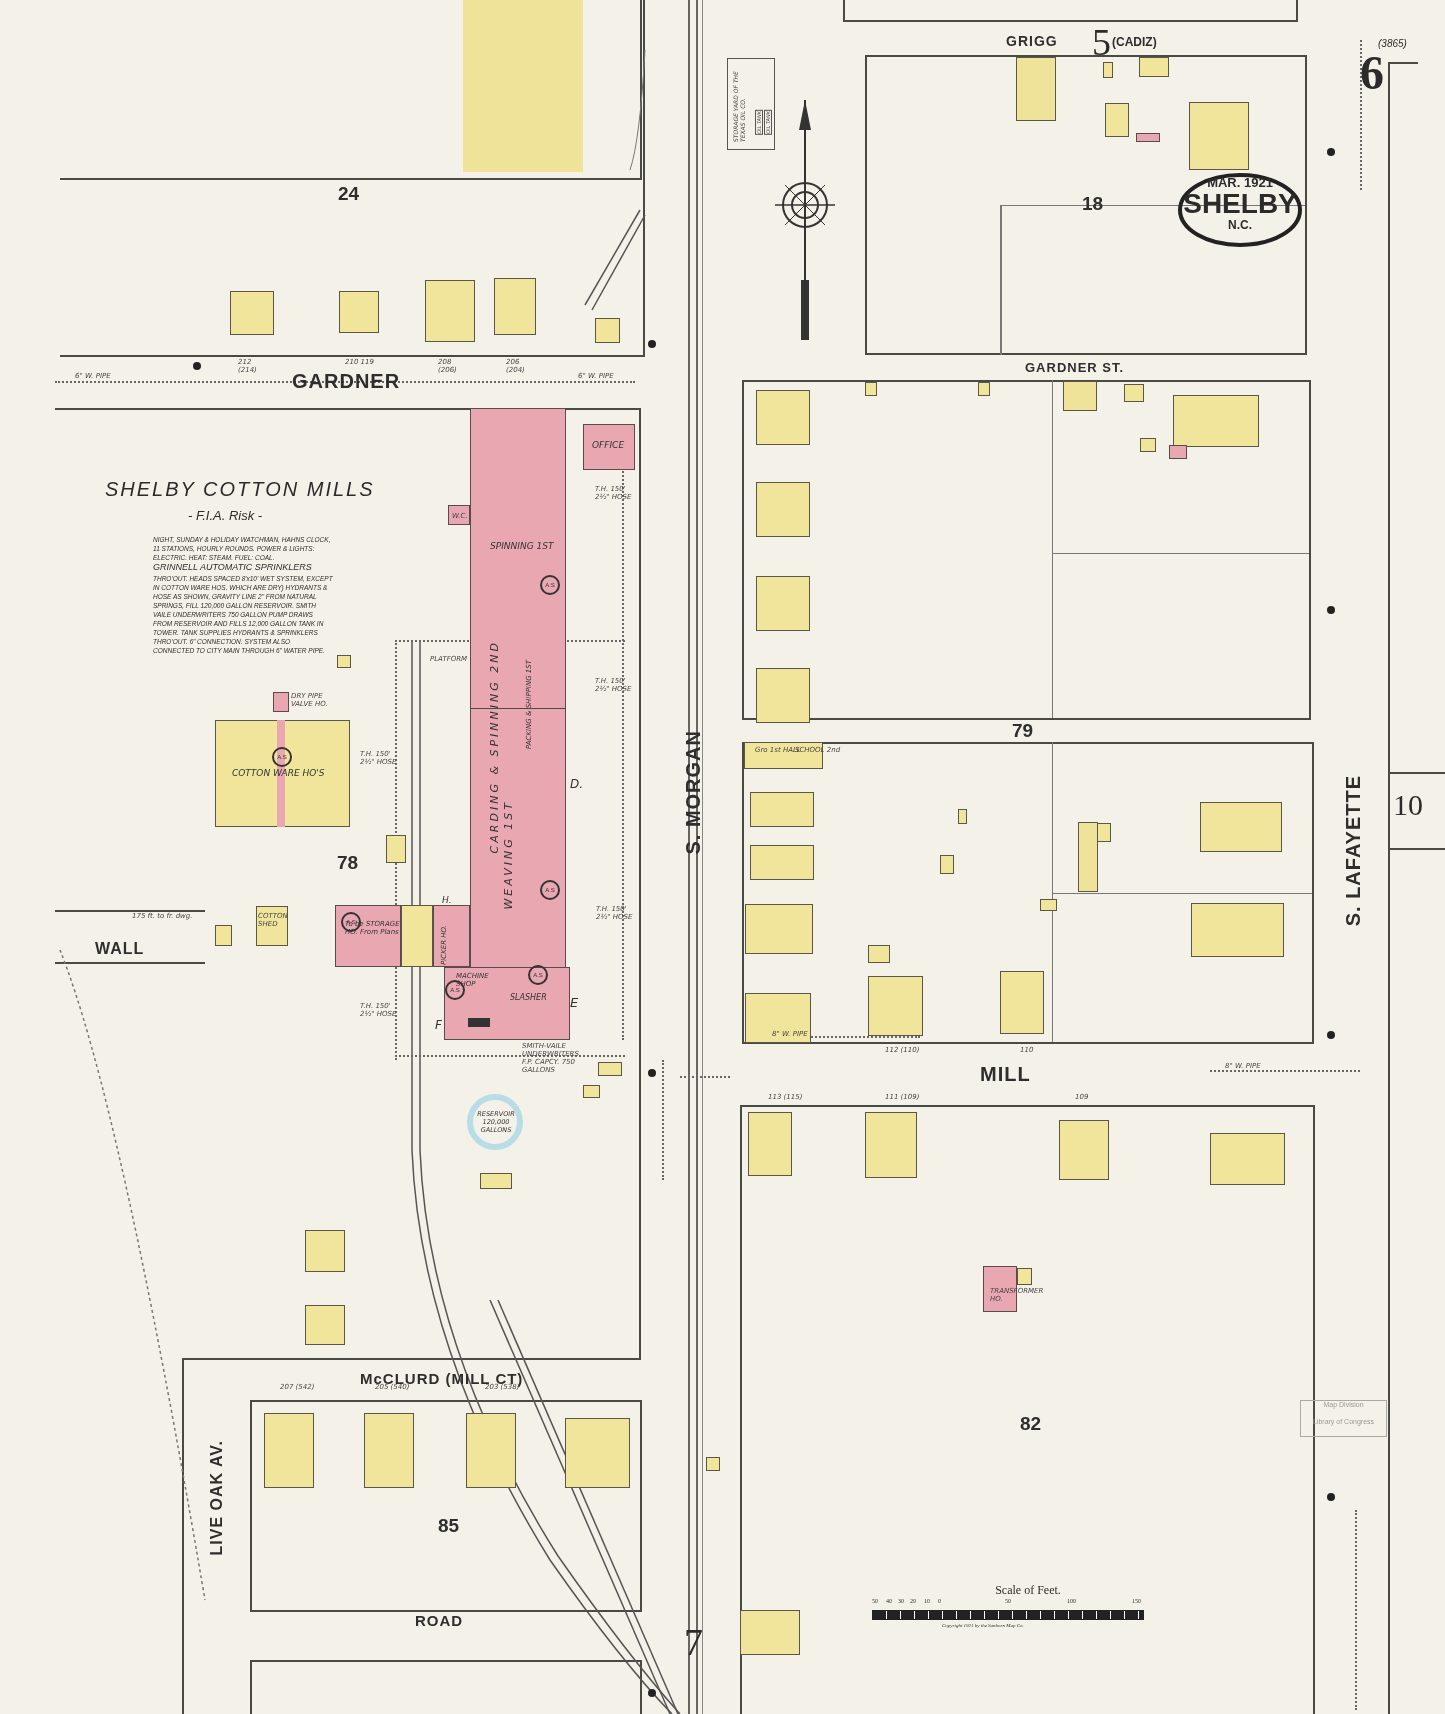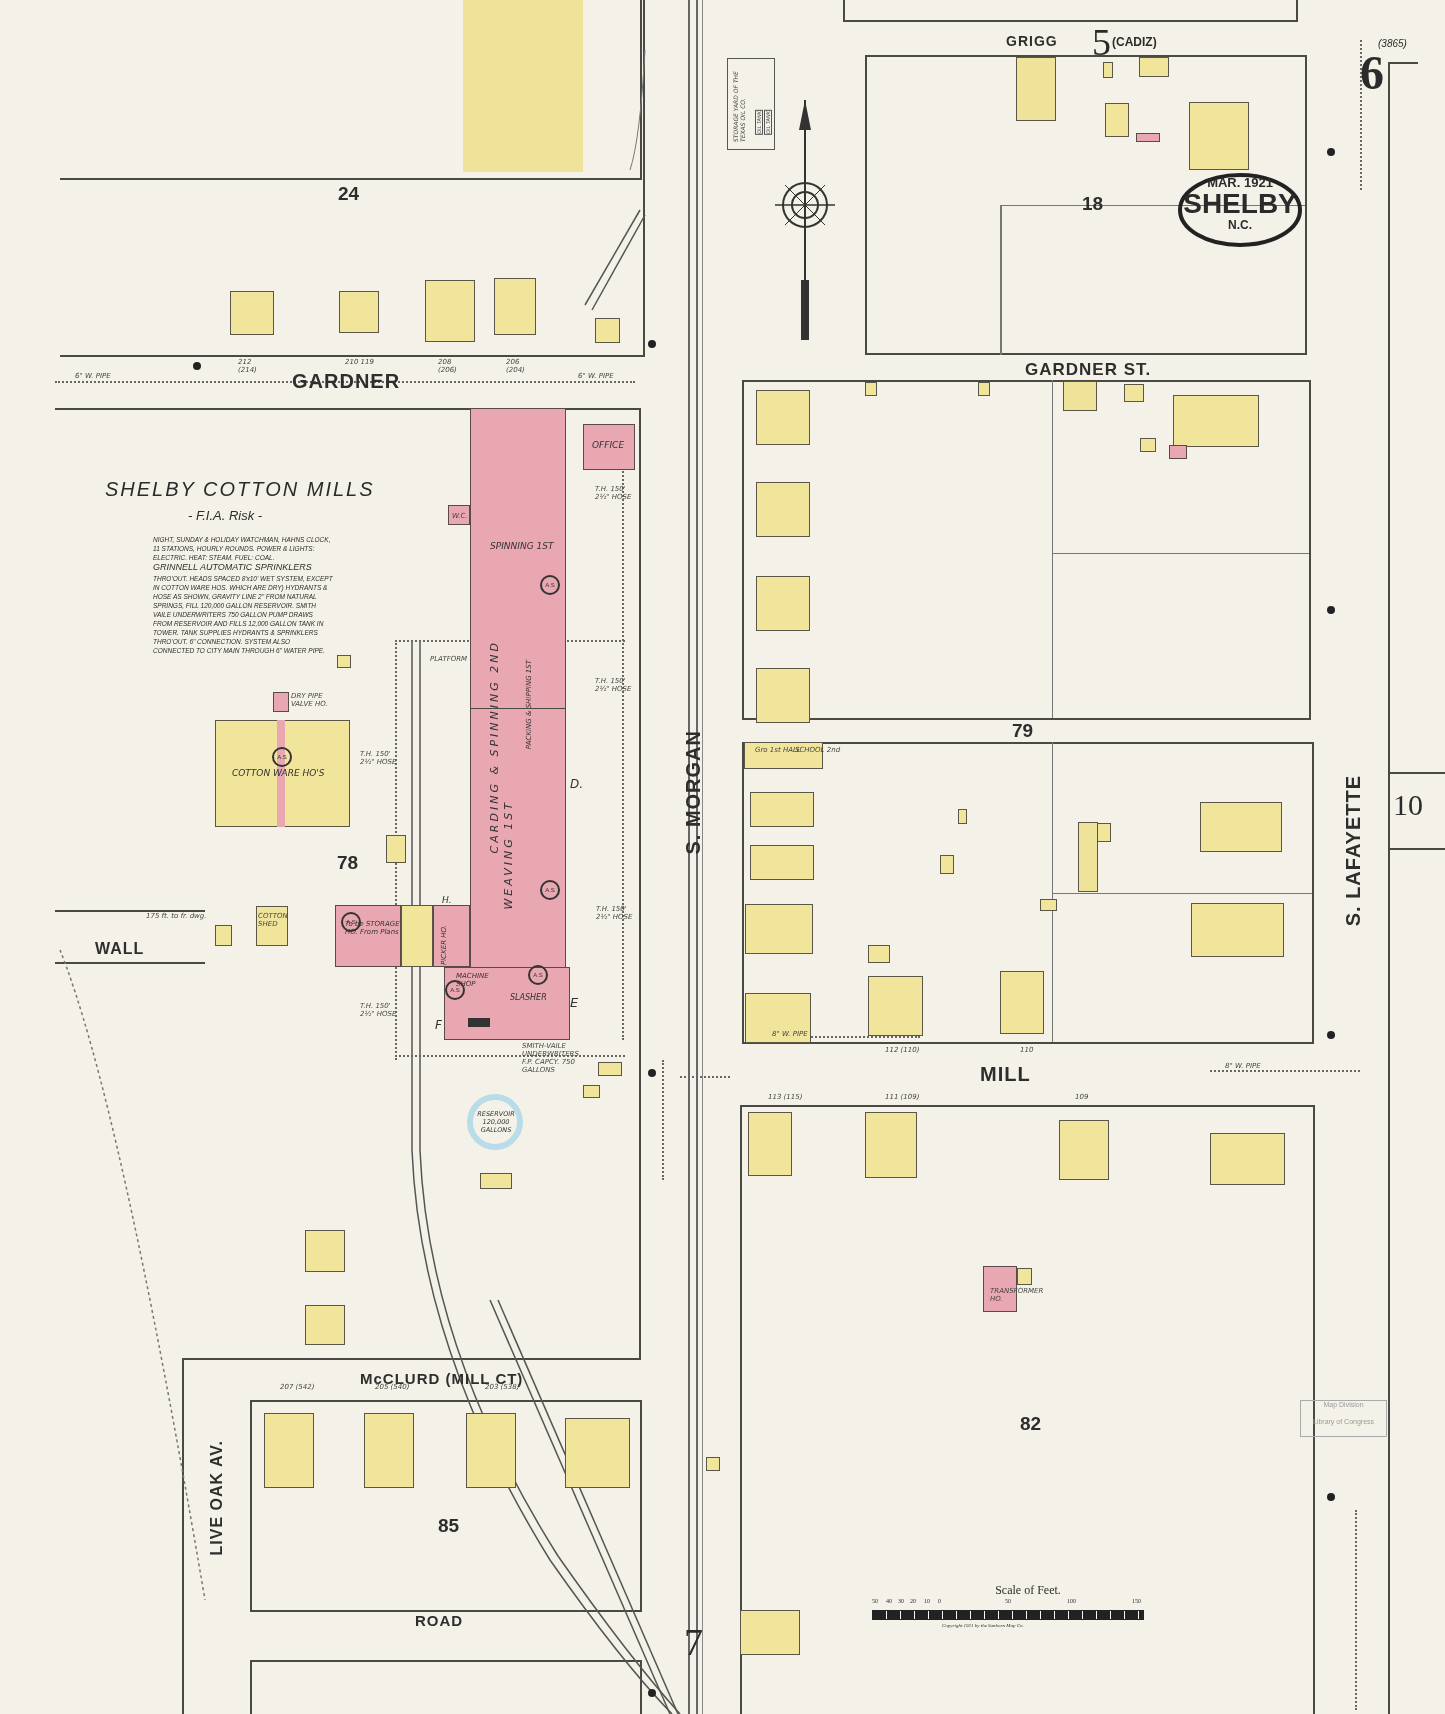--- a/index.html
+++ b/index.html
@@ -129,21 +129,21 @@
 <div class="abs" style="left:684px;top:1620px;font-family:'Liberation Serif',serif;font-size:38px;">7</div>
 
 <div class="abs" style="left:1180px;top:175px;width:120px;text-align:center;">
   <div style="font-size:13px;font-weight:bold;">MAR. 1921</div>
   <div style="font-size:28px;font-weight:bold;line-height:28px;">SHELBY</div>
   <div style="font-size:12px;font-weight:bold;">N.C.</div>
 </div>
 
 <div class="street" style="left:1006px;top:33px;font-size:14px;">GRIGG</div>
 <div class="street" style="left:292px;top:370px;">GARDNER</div>
-<div class="street" style="left:1025px;top:360px;font-size:17px;">GARDNER ST.</div>
+<div class="street" style="left:1025px;top:360px;font-size:13px;">GARDNER ST.</div>
 <div class="street vert" style="left:682px;top:730px;">S. MORGAN</div>
 <div class="street vert" style="left:1342px;top:775px;">S. LAFAYETTE</div>
 <div class="street" style="left:980px;top:1063px;">MILL</div>
 <div class="street" style="left:95px;top:940px;font-size:16px;">WALL</div>
 <div class="street" style="left:360px;top:1370px;font-size:15px;">McCLURD (MILL CT)</div>
 <div class="street vert" style="left:208px;top:1440px;font-size:16px;">LIVE OAK AV.</div>
 <div class="street" style="left:415px;top:1612px;font-size:15px;">ROAD</div>
 
 <div class="blk" style="left:338px;top:183px;">24</div>
 <div class="blk" style="left:1082px;top:193px;">18</div>
@@ -182,21 +182,21 @@
 
 <div class="bld-y" style="left:215px;top:720px;width:135px;height:107px;"></div>
 <div class="abs" style="left:277px;top:720px;width:8px;height:107px;background:#e9a7b2;"></div>
 <div class="lbl" style="left:232px;top:768px;">COTTON WARE HO'S</div>
 <div class="bld-p" style="left:273px;top:692px;width:16px;height:20px;"></div>
 <div class="tiny" style="left:291px;top:692px;width:40px;">DRY PIPE VALVE HO.</div>
 
 <div class="bld-y" style="left:256px;top:906px;width:32px;height:40px;"></div>
 <div class="tiny" style="left:258px;top:912px;width:30px;">COTTON SHED</div>
 <div class="tiny" style="left:430px;top:655px;">PLATFORM</div>
-<div class="tiny" style="left:146px;top:912px;font-style:italic;">175 ft. to fr. dwg.</div>
+<div class="tiny" style="left:132px;top:912px;font-style:italic;">175 ft. to fr. dwg.</div>
 
 <div class="as" style="left:540px;top:575px;">A.S</div>
 <div class="as" style="left:540px;top:880px;">A.S</div>
 <div class="as" style="left:272px;top:747px;">A.S</div>
 <div class="as" style="left:341px;top:912px;">A.S</div>
 <div class="as" style="left:445px;top:980px;">A.S</div>
 <div class="as" style="left:528px;top:965px;">A.S</div>
 
 <div class="lbl" style="left:570px;top:777px;font-size:12px;">D.</div>
 <div class="lbl" style="left:570px;top:995px;font-size:13px;">E</div>

